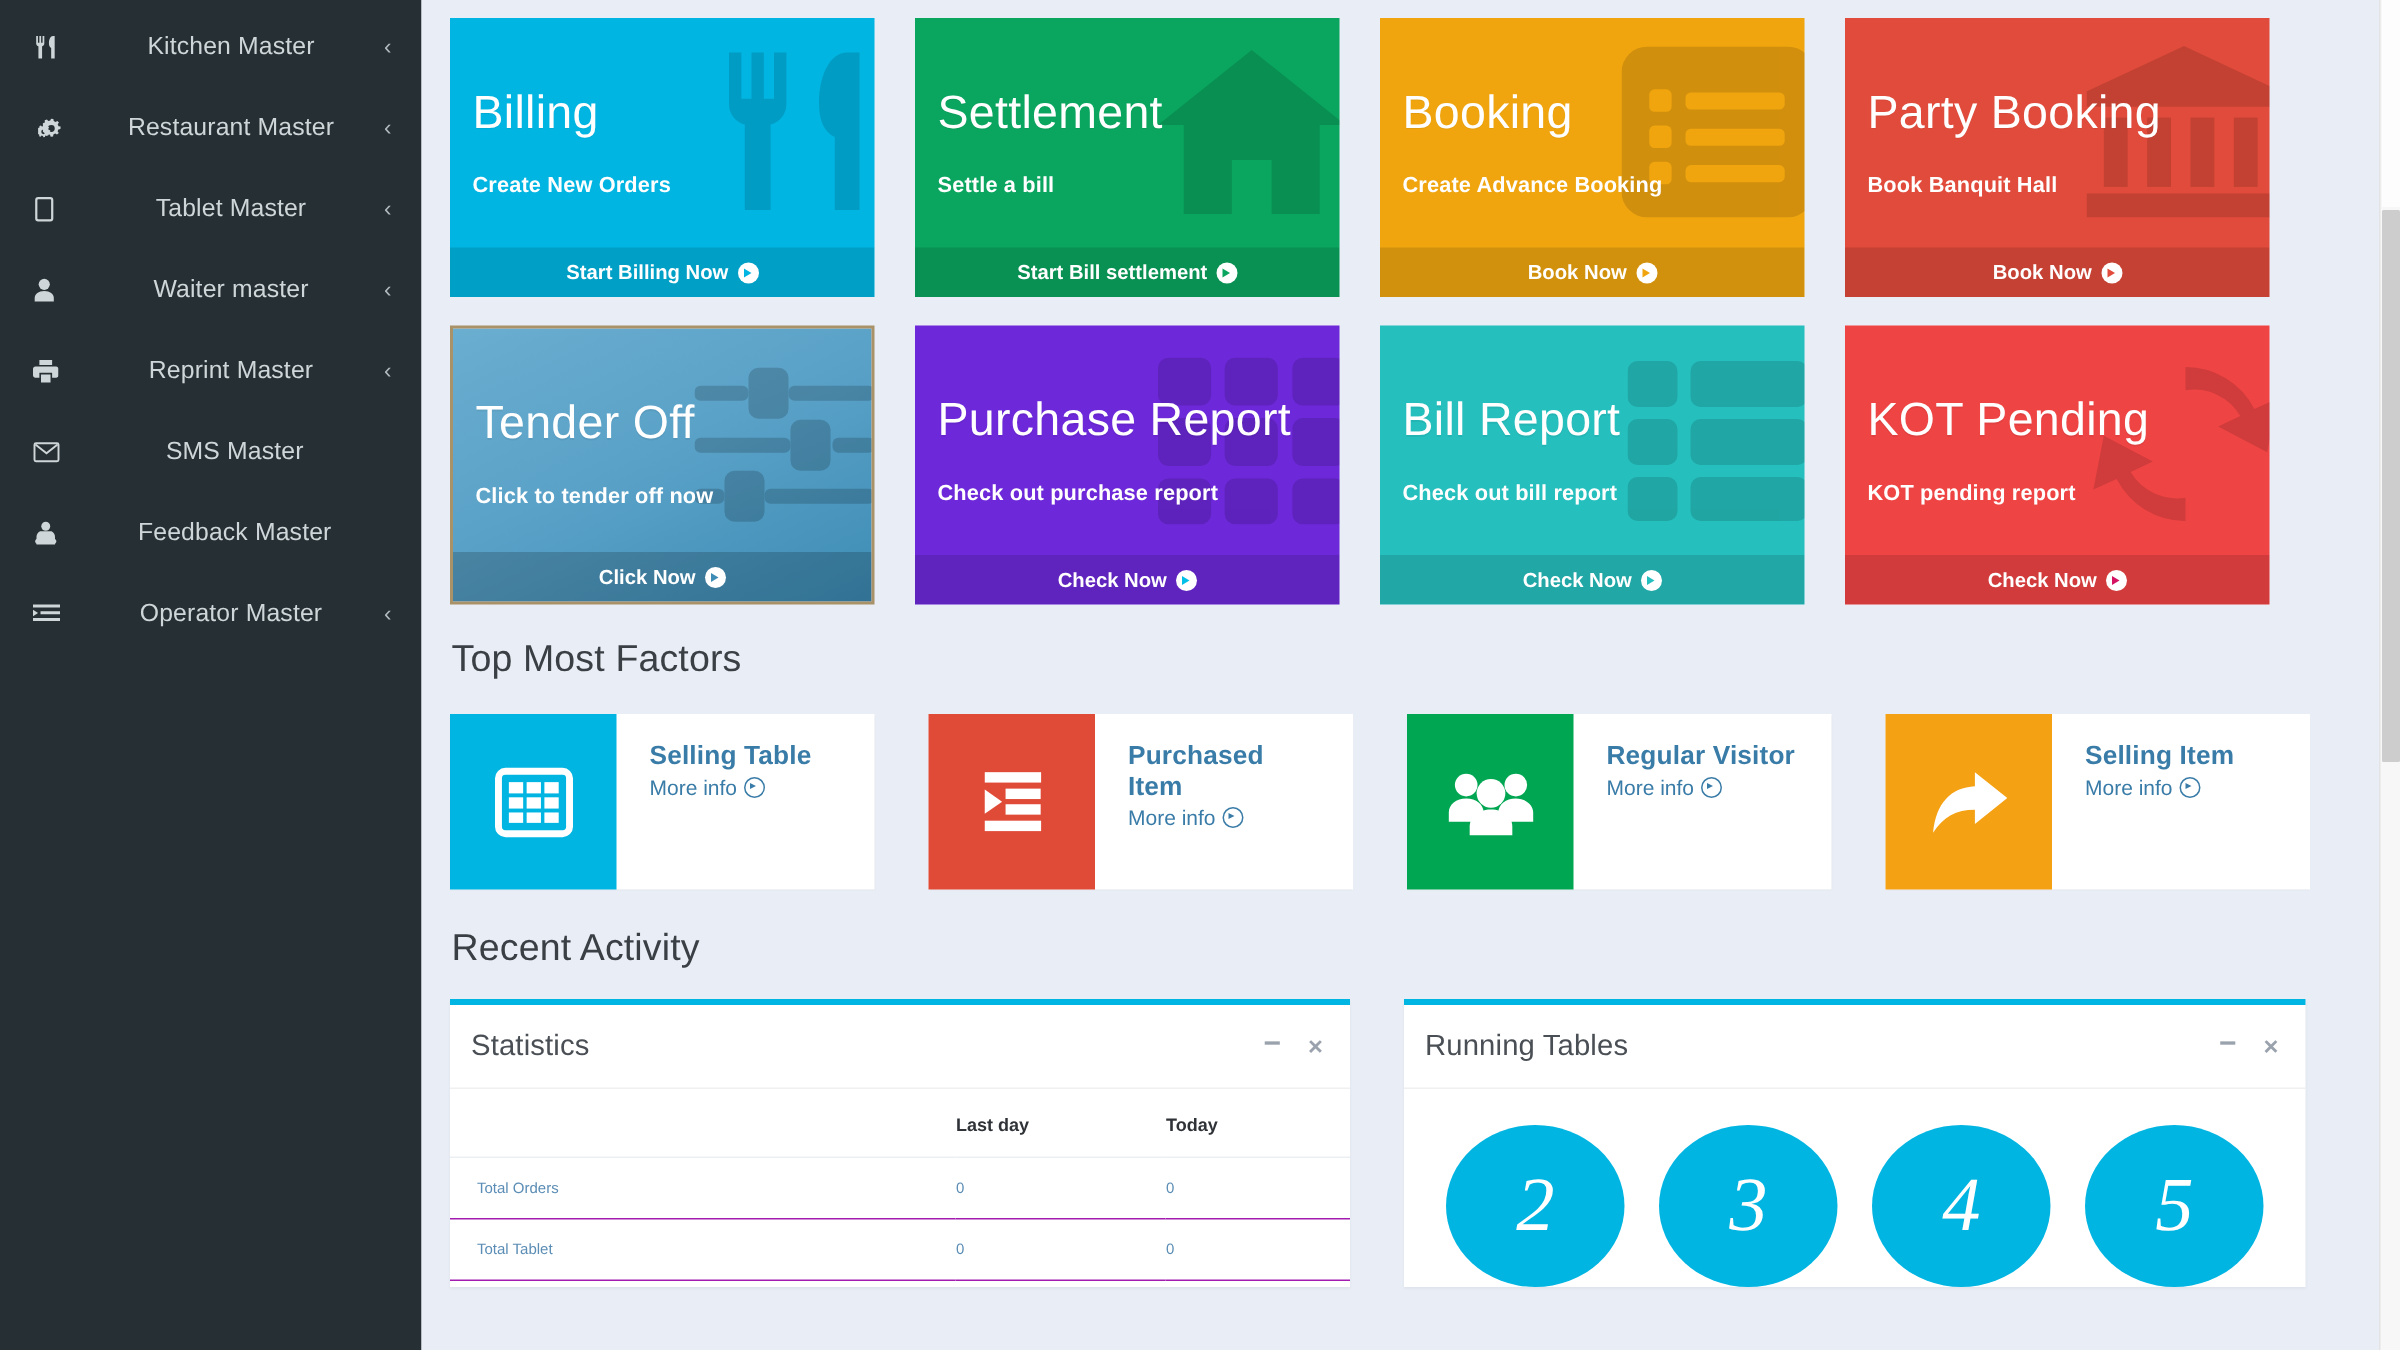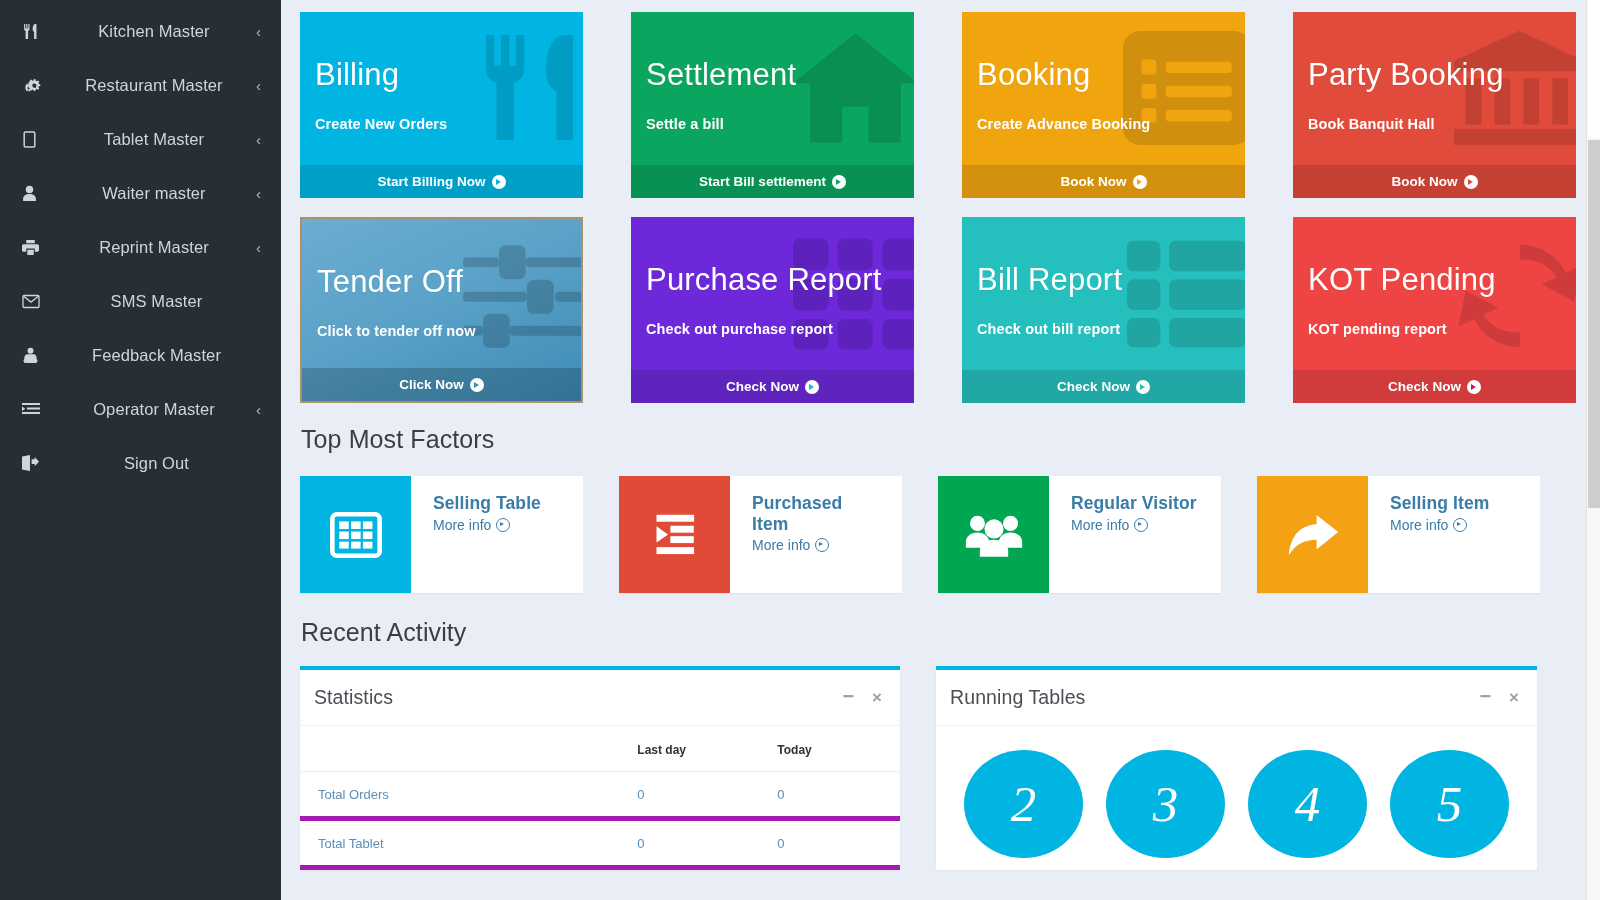--- a/index.html
+++ b/index.html
@@ -38,21 +38,21 @@
 
   
   .main {
     flex: 1; height: 900px;
     background: #e9edf5;
     padding: 12px 20px 0 19px;
     overflow: hidden;
     position: relative;
   }
 
-  .tile-row { display: flex; gap: 48px; margin-bottom: 19px; }
+  .tile-row { display: flex; gap: 27px; margin-bottom: 19px; }
   .tile {
     width: 283px; height: 186px;
     position: relative;
     overflow: hidden;
     color: #fff;
     cursor: pointer;
     flex-shrink: 0;
   }
   .tile .bgicon {
     position: absolute;
@@ -175,23 +175,23 @@
   }
   .panel-btn.min { font-size: 20px; position: relative; top: -2px; }
 
   .stat-table { width: 100%; border-collapse: collapse; }
   .stat-table th {
     font-size: 12px; font-weight: bold; color: #2f3237;
     padding: 17px 0 14px 0; text-align: left;
     border-bottom: 1px solid #eceff1;
   }
   .stat-table td {
-    font-size: 13px; color: #5b8db5;
+    font-size: 10px; color: #5b8db5;
     padding: 15px 0 14px 0;
-    border-bottom: 5px solid #a21caf;
+    border-bottom: 1px solid #a21caf;
   }
   .stat-table .c-label { padding-left: 18px; width: 330px; }
   .stat-table .c-v1 { width: 137px; }
   .stat-table .c-v2 { width: 120px; }
 
   .tables-body { padding: 24px 0 0 28px; display: flex; gap: 23px; }
   .tcircle {
     width: 119px; height: 108px; border-radius: 50%;
     background: #00b5e2;
     display: flex; align-items: center; justify-content: center;
@@ -305,29 +305,20 @@
       <span class="nav-ico">
         <svg width="18" height="16" viewBox="0 0 18 14" fill="currentColor">
             <path d="M0 1h18v2H0zM5 5.5h13v2H5zM0 10h18v2H0z"></path>
             <path d="M0 4.5l3.4 2.2L0 8.9z"></path>
           </svg>
       </span>
       <span class="nav-label">Operator Master</span>
       <span class="nav-caret">‹</span>
     </div>
 
-    <div class="nav-item">
-      <span class="nav-ico">
-        <svg width="18" height="16" viewBox="0 0 18 16" fill="currentColor">
-            <path d="M0 1.6L8 0v16L0 14.4zM9.6 4.3h3.1V2.1L17 6.7l-4.3 4.6V9H9.6z"></path>
-          </svg>
-      </span>
-      <span class="nav-label">Sign Out</span>
-      <span class="nav-caret"></span>
-    </div>
 
   </aside>
 
   <main class="main">
 
     <div class="tile-row">
 
       <div class="tile" style="background:#00b5e2">
         <span class="bgicon">
           <svg width="120" height="135" viewBox="0 0 16 16" fill="#000">

